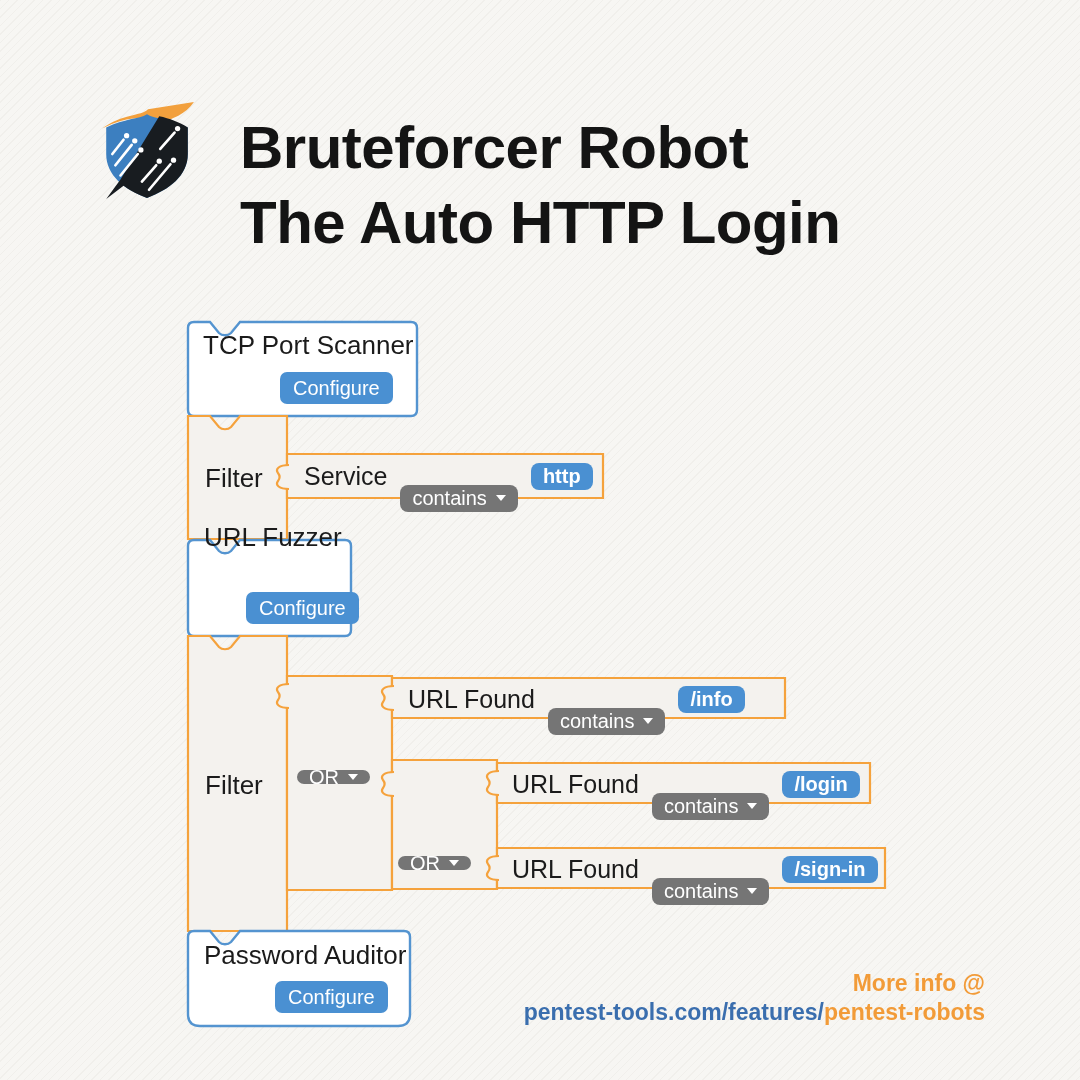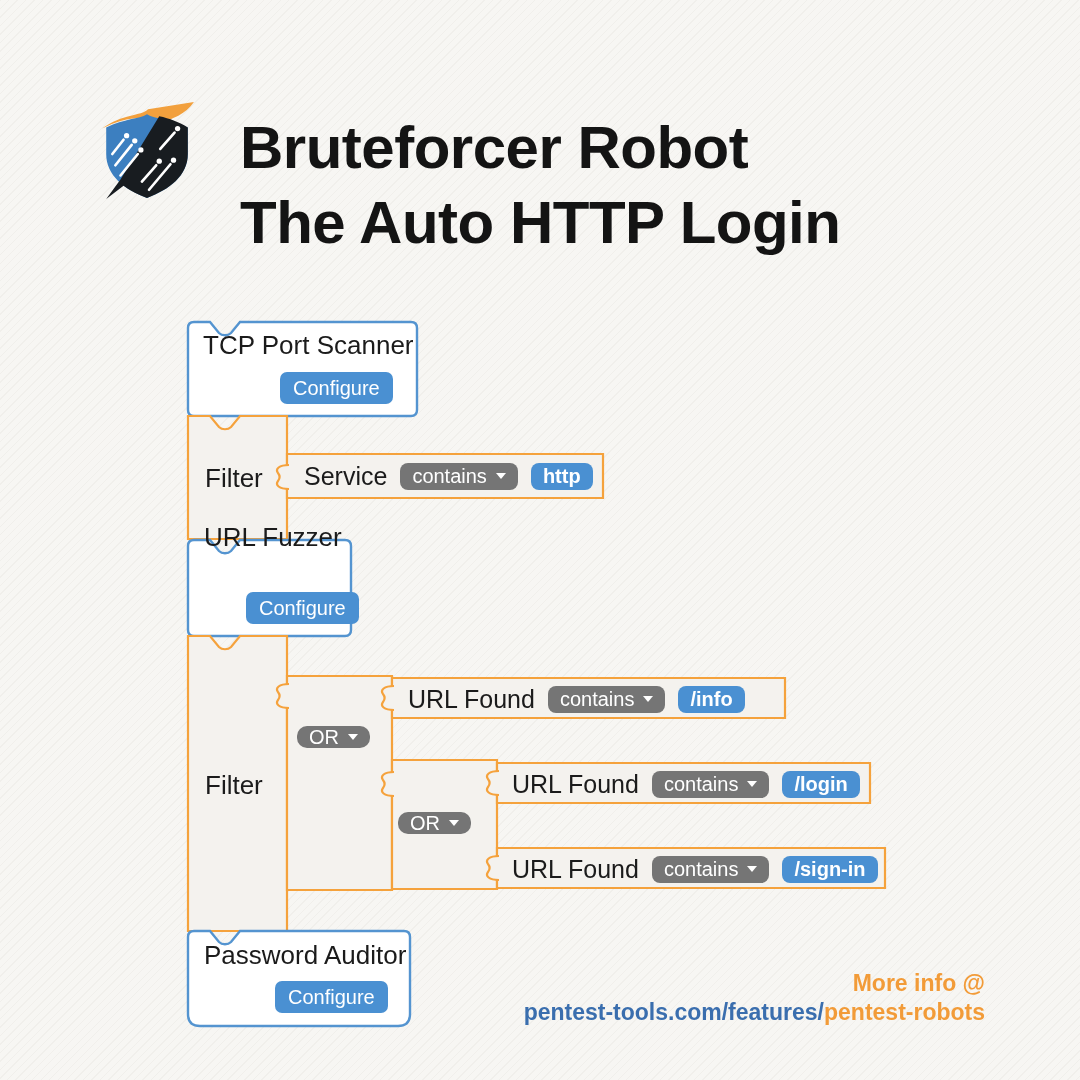--- a/index.html
+++ b/index.html
@@ -30,23 +30,23 @@
     background:#4a90d2;color:#ffffff;border:none;
     height:32px;padding:0 13px;border-radius:7px;
     font-size:20px;font-family:"Liberation Sans", sans-serif;cursor:pointer;margin-left:28px;
   }
   .cond-row{display:flex;align-items:center;gap:13px;height:36px;}
   .chip{
     display:inline-flex;align-items:center;justify-content:center;
     height:27px;padding:0 12px;border-radius:8px;
     font-size:20px;color:#ffffff;white-space:nowrap;cursor:pointer;
   }
-  .chip.gray{background:#757575;}
+  .chip.gray{background:#757575;margin-top:44px;}
   .chip.blue{background:#4a90d2;font-weight:bold;}
-  .chip.or{border-radius:10px;height:22px;}
+  .chip.or{border-radius:10px;height:14px;}
   .caret{
     width:0;height:0;margin-left:9px;
     border-left:5.5px solid transparent;border-right:5.5px solid transparent;
     border-top:6.5px solid #ffffff;
   }
   
   .footer-line{width:487px;left:498px;text-align:right;font-weight:700;font-size:23px;white-space:nowrap;}
   .footer-orange{color:#f29b38;}
   .footer-blue{color:#3a6eae;}
 </style>

